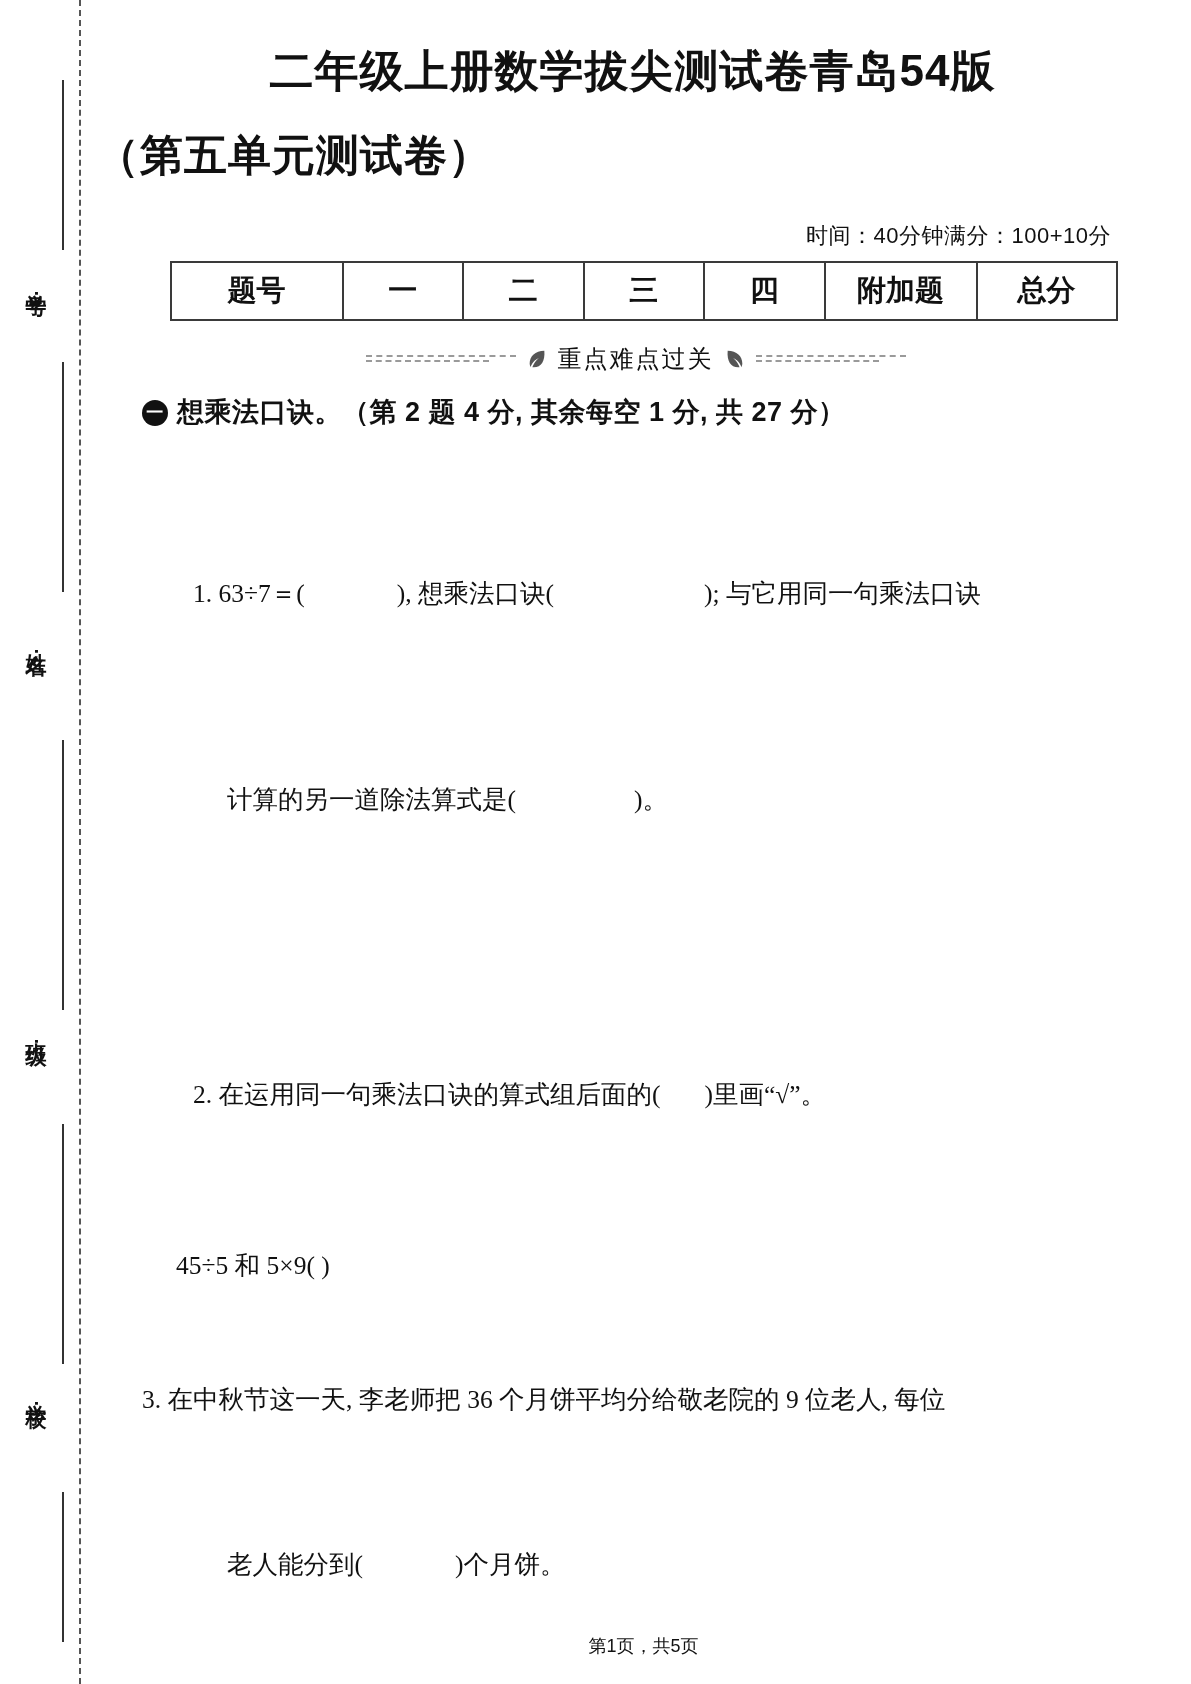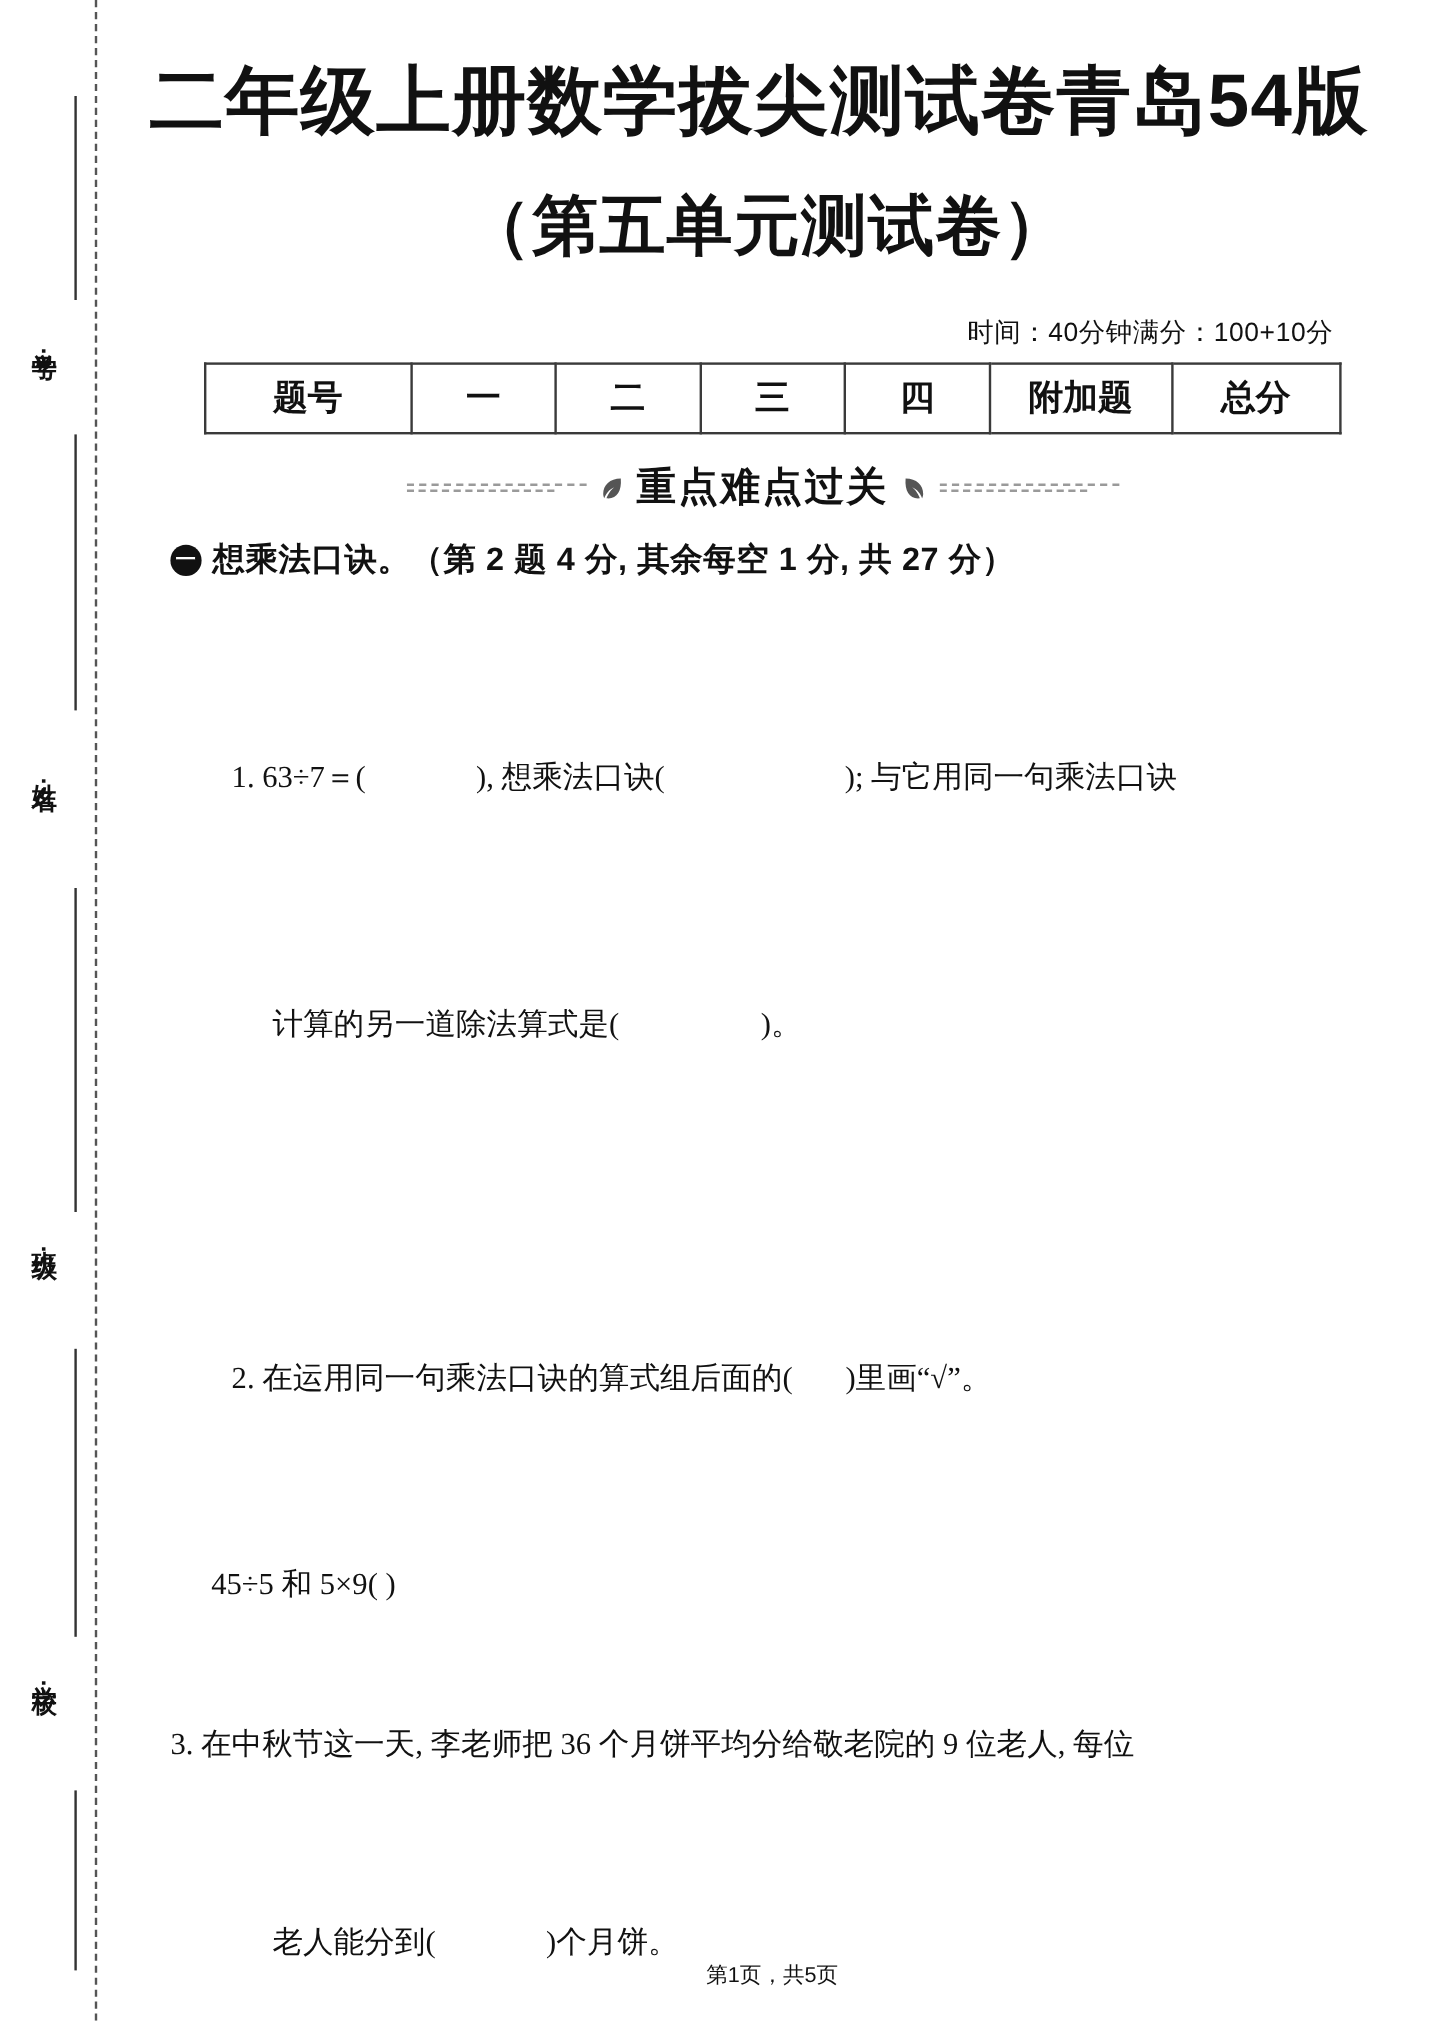--- a/index.html
+++ b/index.html
@@ -52,30 +52,29 @@
     position: absolute;
     left: 96px; top: 0;
     width: 1095px;
     height: 1684px;
   }
 
   .title-main {
     text-align: center;
     font-family: "Liberation Sans", "DejaVu Sans", sans-serif;
     font-weight: bold;
-    font-size: 62px;
+    font-size: 44px;
     letter-spacing: 1px;
     margin: 42px 0 0 0;
     padding-right: 22px;
   }
   .title-sub {
-    text-align: center;
-    font-family: "Liberation Sans", "DejaVu Sans", sans-serif;
-    font-weight: bold;
-    font-size: 55px;
+    font-family: "Liberation Sans", "DejaVu Sans", sans-serif;
+    font-weight: bold;
+    font-size: 43px;
     letter-spacing: 1px;
     margin: 26px 0 0 0;
     padding-right: 8px;
   }
 
   .meta-line {
     text-align: right;
     font-size: 22px;
     margin: 36px 80px 0 0;
     font-family: "Liberation Sans", "DejaVu Sans", sans-serif;
@@ -123,22 +122,22 @@
   }
   .banner .dashes span:nth-child(1){ width: 100%; }
   .banner .dashes span:nth-child(2){ width: 82%; }
   .banner .leaf {
     width: 22px; height: 22px;
     margin: 0 10px;
     flex: none;
   }
   .banner .btitle {
     font-family: "Liberation Sans", "DejaVu Sans", sans-serif;
-    font-weight: bold;
-    font-size: 33px;
+    font-weight: normal;
+    font-size: 24px;
     letter-spacing: 2px;
     white-space: nowrap;
   }
 
   
   #content {
     margin: 16px 0 0 0;
     padding: 0 28px 0 46px;
     font-size: 25.5px;
     line-height: 1.62;

